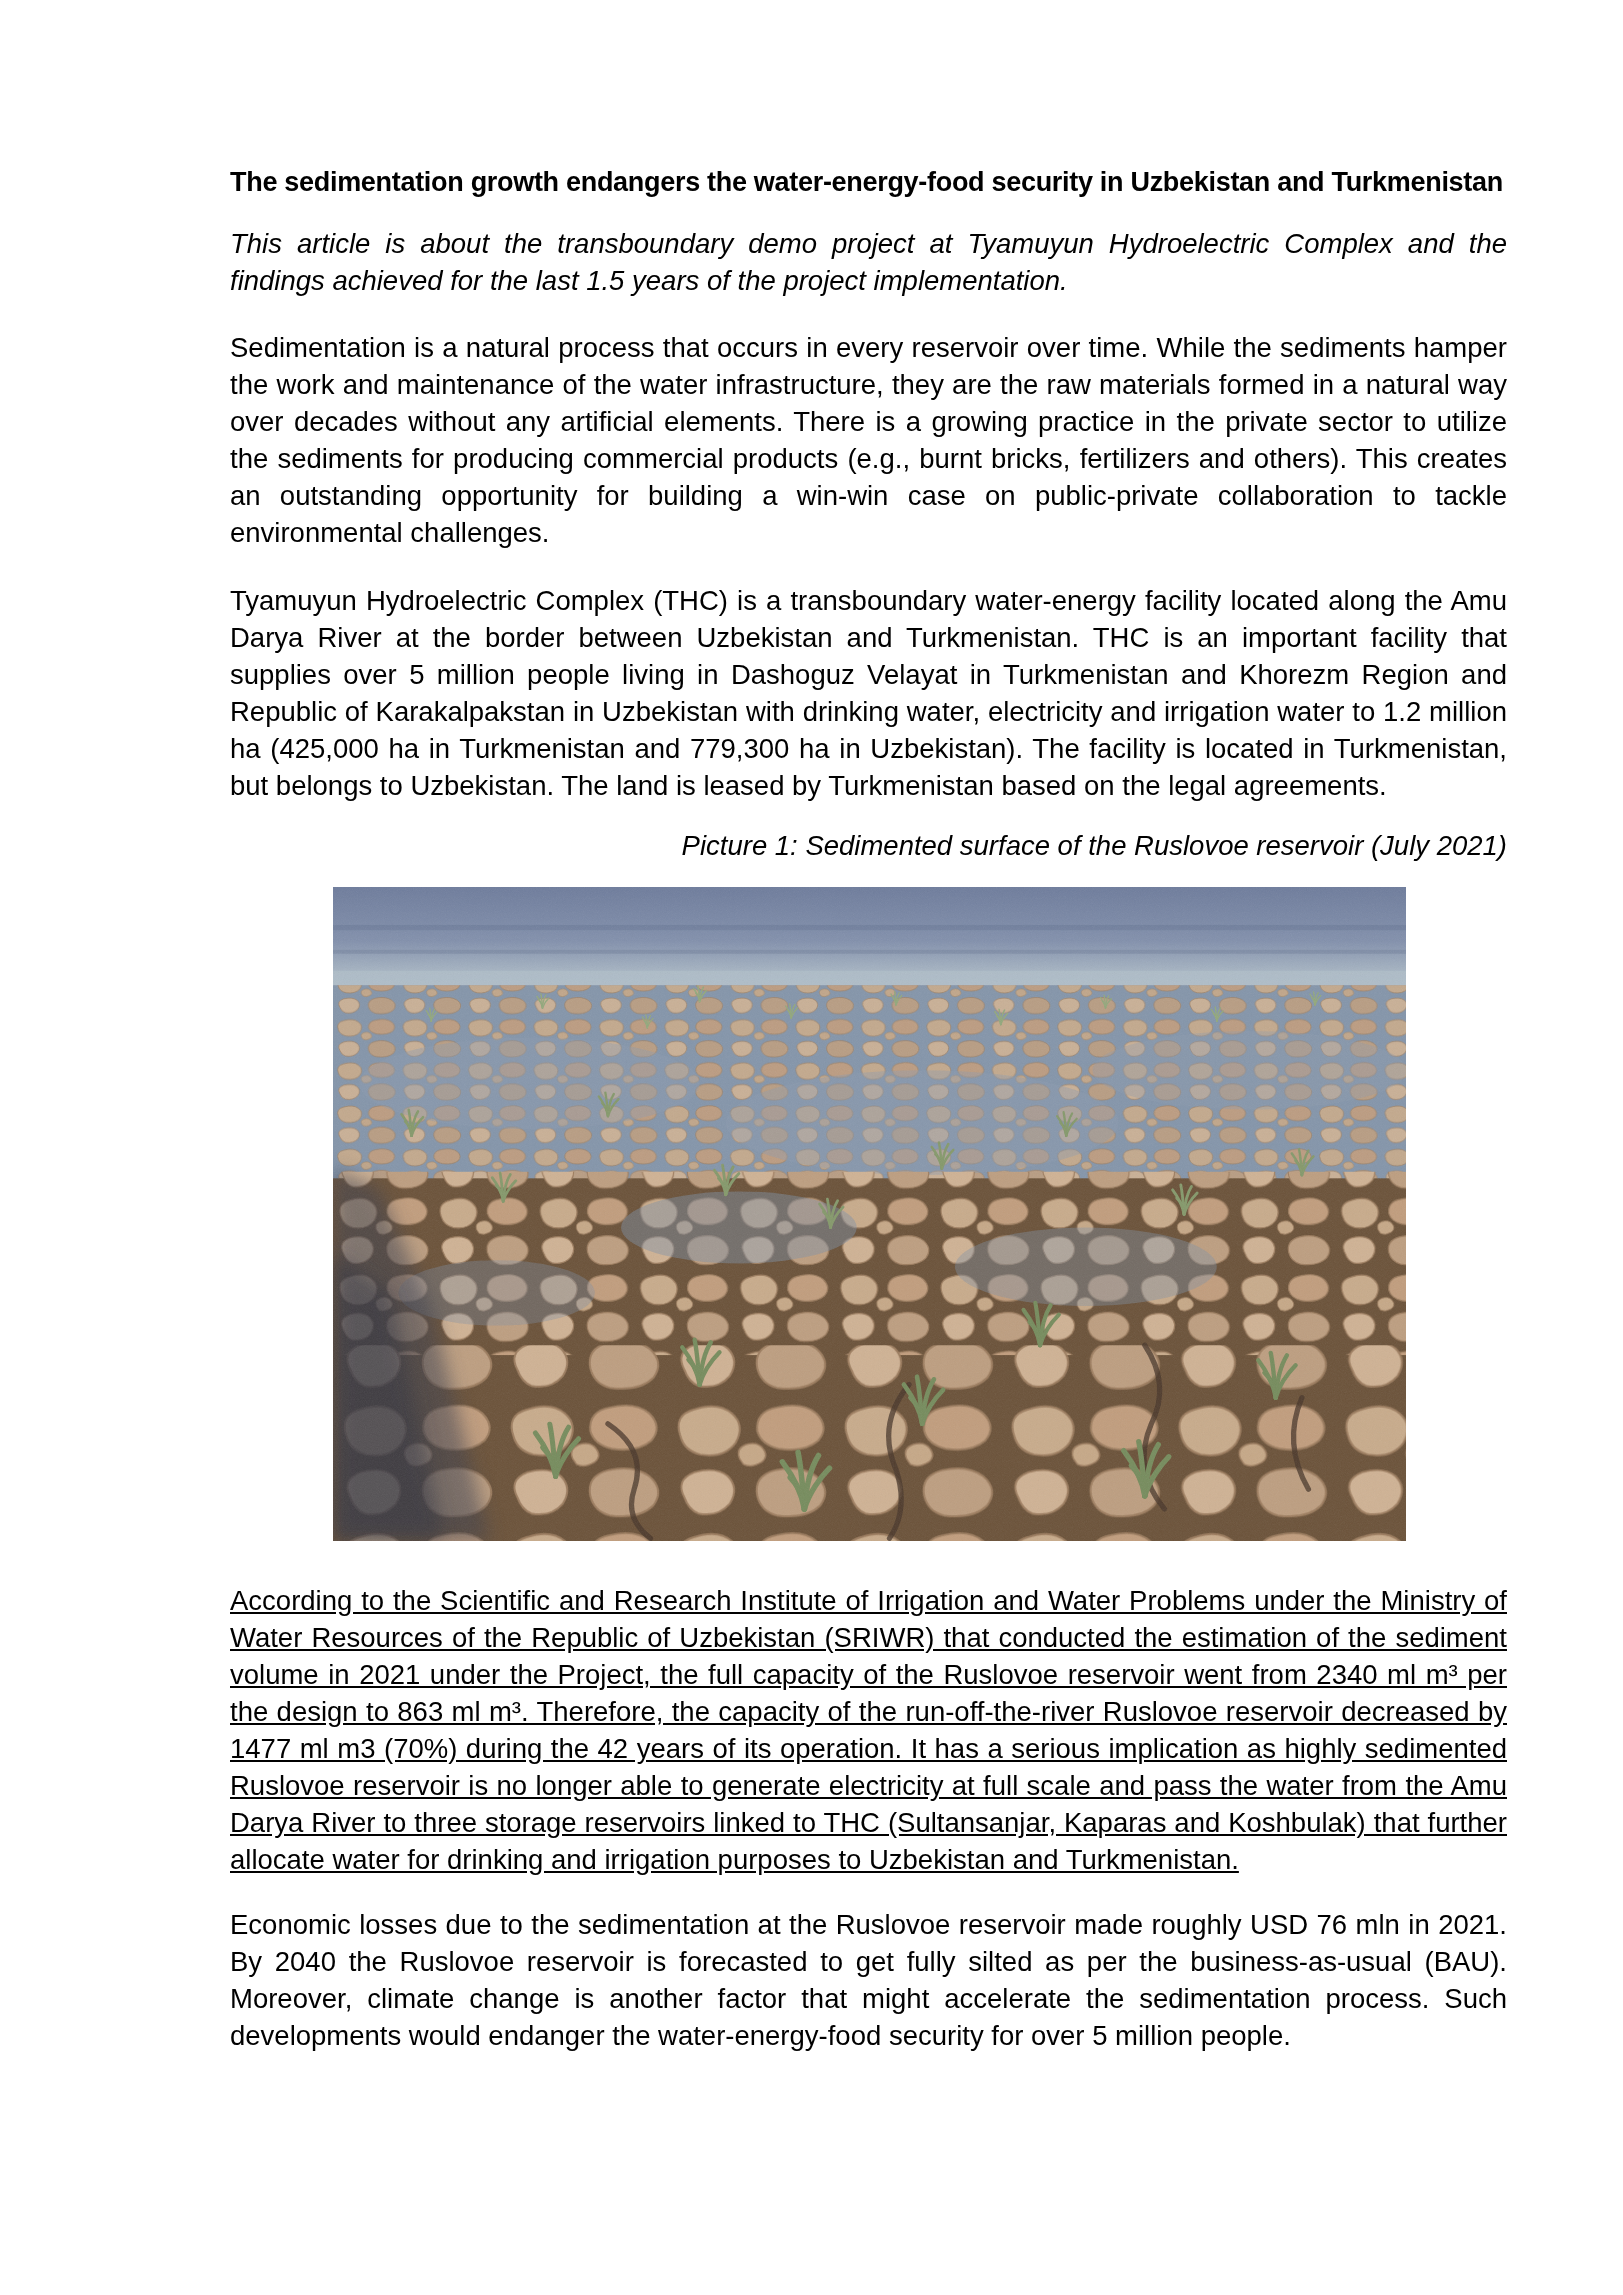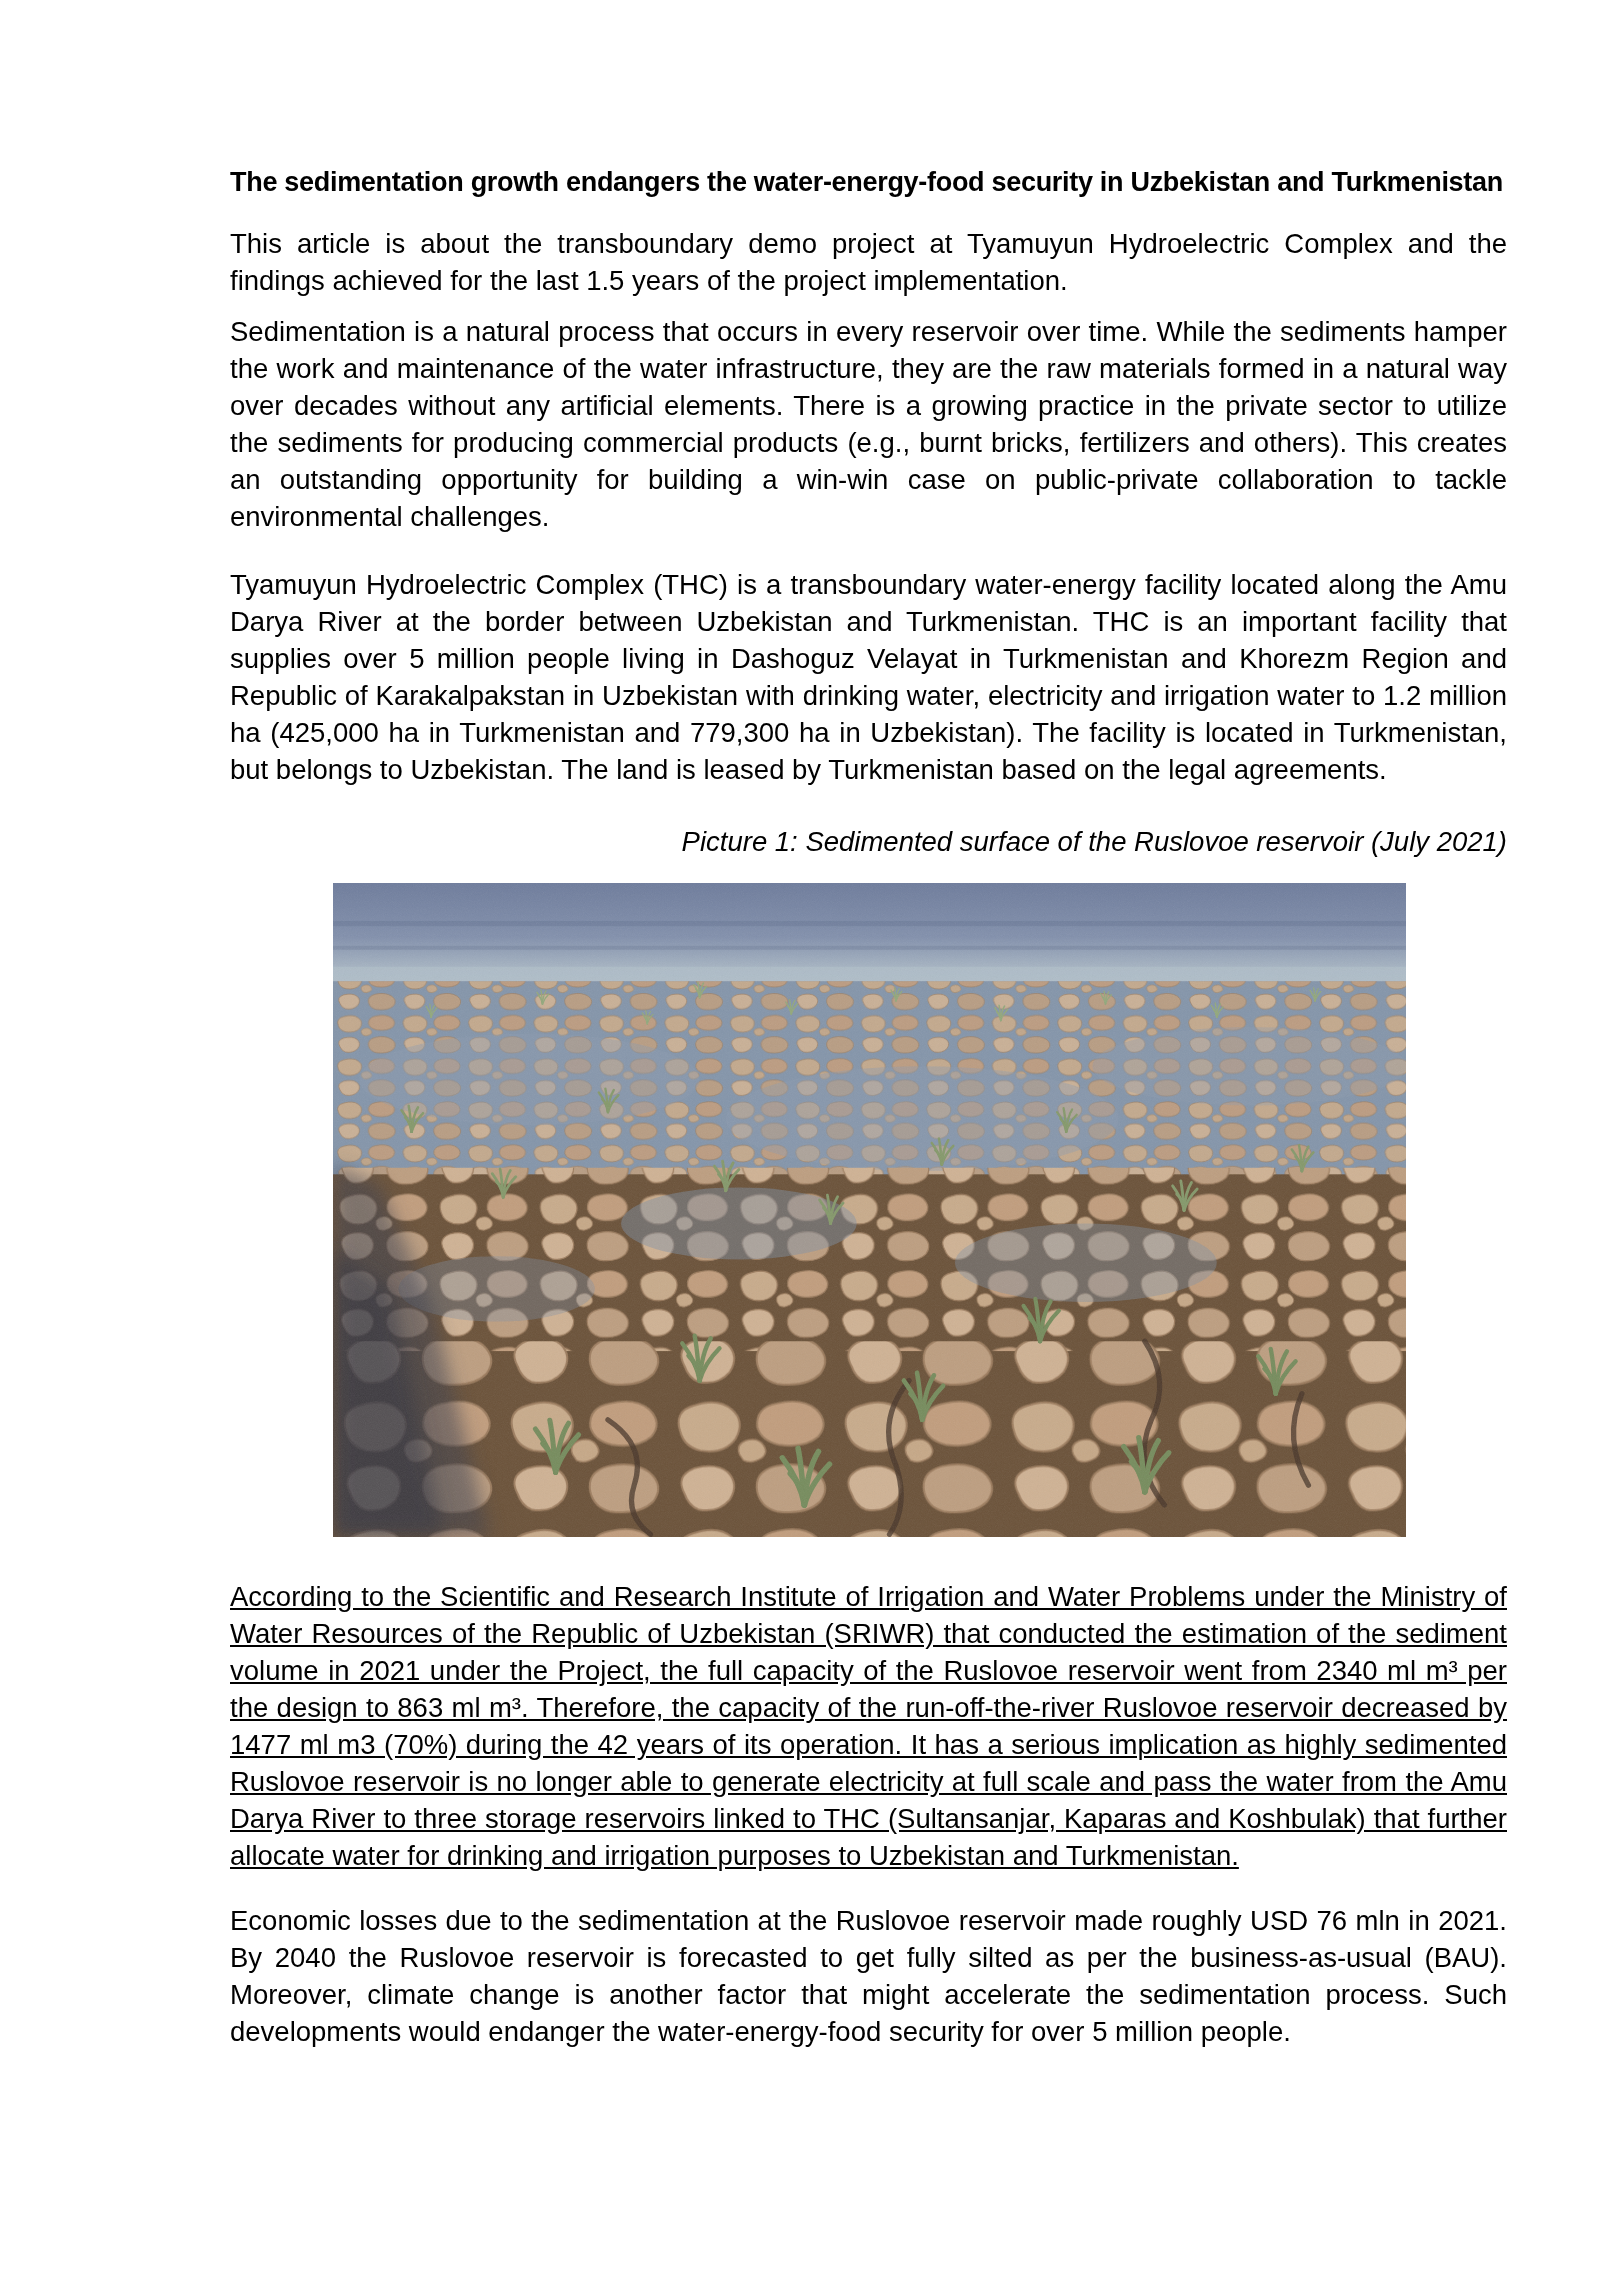--- a/index.html
+++ b/index.html
@@ -25,23 +25,24 @@
     white-space:nowrap;
     margin:0 0 23.6px 0;
   }
   p{
     font-size:27.5px;
     line-height:37px;
     text-align:justify;
     margin:0 0 31px 0;
   }
   p.subtitle{
-    margin-bottom:14px;
+    font-style:italic;
+    margin-bottom:30px;
   }
-  p.para-2{margin-bottom:35px;}
+  p.para-2{margin-bottom:23px;}
   p.caption{
     font-style:italic;
     text-align:right;
     margin-bottom:23.6px;
   }
   p.para-3{margin-bottom:27.5px;text-decoration:underline;}
   p.para-4{margin-bottom:8px;}
   figure.photo{
     margin:0 0 41px 103px;
     width:1073px;height:654px;

